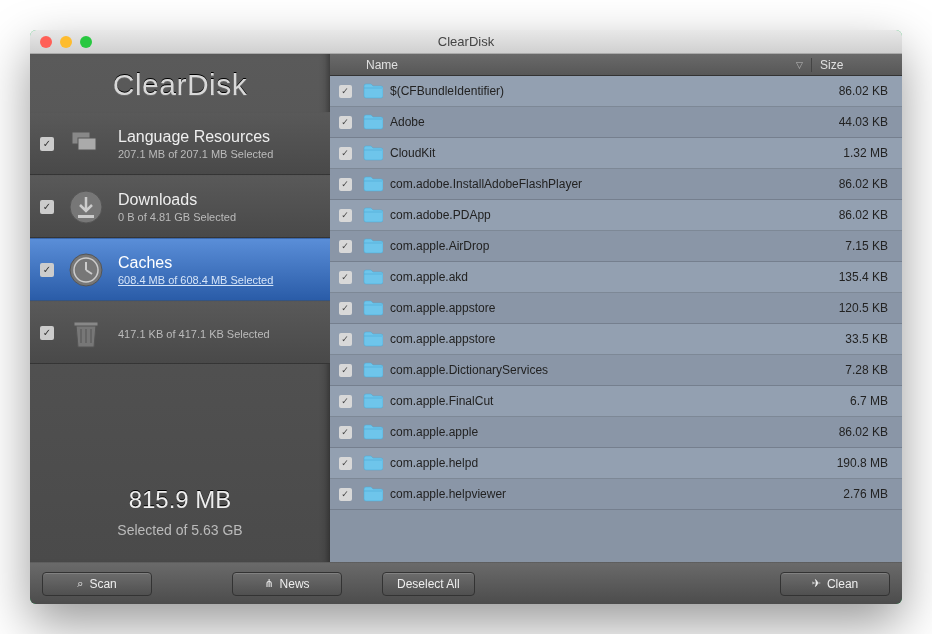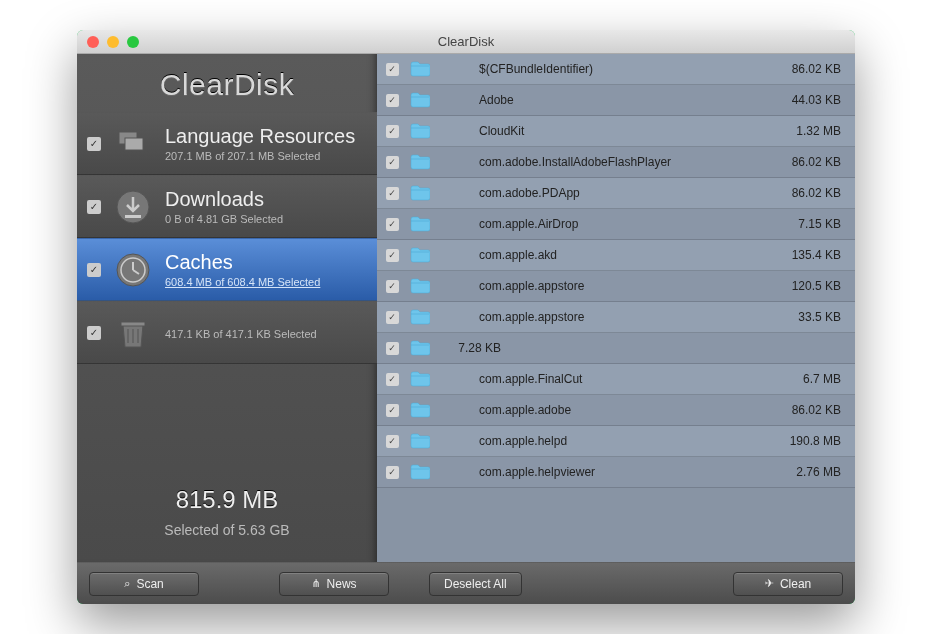--- a/index.html
+++ b/index.html
@@ -1,19 +1,19 @@
 <!DOCTYPE html>
 <html><head>
 <meta charset="utf-8">
 <style>
 * { margin: 0; padding: 0; box-sizing: border-box; font-family: -apple-system, "Helvetica Neue", Arial, sans-serif; }
 body { background: #fff; display: flex; align-items: center; justify-content: center; height: 100vh; }
 
 .window {
-  width: 778px;
+  width: 872px;
   height: 574px;
   background: #22c55e;
   border-radius: 6px;
   box-shadow: 0 20px 50px rgba(0,0,0,0.4);
   overflow: hidden;
   display: flex;
   flex-direction: column;
 }
 
 .titlebar {
@@ -74,21 +74,21 @@
   margin-right: 10px;
   flex-shrink: 0;
 }
 .cat .iconwrap {
   width: 44px; height: 44px;
   display: flex; align-items: center; justify-content: center;
   margin-right: 10px;
   flex-shrink: 0;
 }
 .cat .txt { display: flex; flex-direction: column; }
-.cat .name { font-size: 20px; color: #eee; }
+.cat .name { font-size: 16px; color: #eee; }
 .cat .sub { font-size: 11px; color: #bbb; margin-top: 2px; }
 .cat.selected .name { color: #fff; }
 .cat.selected .sub { color: #d5e4f8; text-decoration: underline; }
 
 .spacer { flex: 1; }
 
 .totals {
   text-align: center;
   padding: 20px 0 24px;
 }
@@ -127,21 +127,21 @@
 .row:nth-child(even) { background: #8a96a7; }
 .row .r-cb {
   width: 30px; display: flex; align-items: center; justify-content: center;
 }
 .row .r-cb .box {
   width: 13px; height: 13px; background: #d8d8d8; border-radius: 2px;
   display: flex; align-items: center; justify-content: center;
   font-size: 9px; color: #444;
 }
 .row .r-icon { width: 26px; display: flex; align-items: center; justify-content: center; }
-.row .r-name { flex: 1; color: #222; padding-left: 4px; white-space: nowrap; overflow: hidden; text-overflow: ellipsis; margin-left: 42px; }
+.row .r-name { flex: 1; color: #222; padding-left: 4px; white-space: nowrap; overflow: hidden; text-overflow: ellipsis; }
 .row .r-size { width: 82px; text-align: right; padding-right: 14px; color: #222; }
 
 .folder-svg { width: 20px; height: 16px; }
 
 .tbody::-webkit-scrollbar { width: 14px; background: #8894a4;}
 .tbody::-webkit-scrollbar-thumb { background: #6a7380; border-radius: 7px; border: 3px solid #8894a4;}
 
 .footer {
   height: 42px;
   background: linear-gradient(#6a6a6a, #4c4c4c);
@@ -244,20 +244,30 @@
           </div>
         </div>
       <div class="spacer"></div>
       <div class="totals">
         <div class="big">815.9 MB</div>
         <div class="sub">Selected of 5.63 GB</div>
       </div>
     </div>
 
     <div class="main">
+      <div class="thead">
+        <div class="th-cb"></div>
+        <div class="th-name">
+          <span>Name</span>
+          <span class="sort">▽</span>
+        </div>
+        <div class="th-size">
+          <span>Size</span>
+        </div>
+      </div>
       <div class="tbody" id="rows">
           <div class="row">
     <div class="r-cb">
               <div class="box">✓</div>
             </div>
     <div class="r-icon">
               <svg class="folder-svg" viewBox="0 0 20 16">
                 <path d="M1 3 q0-2 2-2 h5 l2 2 h8 q2 0 2 2 v8 q0 2 -2 2 h-15 q-2 0 -2-2 z" fill="#6ec5eb" stroke="#4aa8d4" stroke-width="0.5"></path>
                 <path d="M1 5 h18" stroke="#4aa8d4" stroke-width="0.6"></path>
               </svg>
@@ -372,20 +382,21 @@
           <div class="row">
     <div class="r-cb">
               <div class="box">✓</div>
             </div>
     <div class="r-icon">
               <svg class="folder-svg" viewBox="0 0 20 16">
                 <path d="M1 3 q0-2 2-2 h5 l2 2 h8 q2 0 2 2 v8 q0 2 -2 2 h-15 q-2 0 -2-2 z" fill="#6ec5eb" stroke="#4aa8d4" stroke-width="0.5"></path>
                 <path d="M1 5 h18" stroke="#4aa8d4" stroke-width="0.6"></path>
               </svg>
             </div>
+    <div class="r-name">com.apple.DictionaryServices</div>
     <div class="r-size">7.28 KB</div>
           </div>
           <div class="row">
     <div class="r-cb">
               <div class="box">✓</div>
             </div>
     <div class="r-icon">
               <svg class="folder-svg" viewBox="0 0 20 16">
                 <path d="M1 3 q0-2 2-2 h5 l2 2 h8 q2 0 2 2 v8 q0 2 -2 2 h-15 q-2 0 -2-2 z" fill="#6ec5eb" stroke="#4aa8d4" stroke-width="0.5"></path>
                 <path d="M1 5 h18" stroke="#4aa8d4" stroke-width="0.6"></path>
@@ -397,21 +408,21 @@
           <div class="row">
     <div class="r-cb">
               <div class="box">✓</div>
             </div>
     <div class="r-icon">
               <svg class="folder-svg" viewBox="0 0 20 16">
                 <path d="M1 3 q0-2 2-2 h5 l2 2 h8 q2 0 2 2 v8 q0 2 -2 2 h-15 q-2 0 -2-2 z" fill="#6ec5eb" stroke="#4aa8d4" stroke-width="0.5"></path>
                 <path d="M1 5 h18" stroke="#4aa8d4" stroke-width="0.6"></path>
               </svg>
             </div>
-    <div class="r-name">com.apple.adobe</div>
+    <div class="r-name">com.apple.apple</div>
     <div class="r-size">86.02 KB</div>
           </div>
           <div class="row">
     <div class="r-cb">
               <div class="box">✓</div>
             </div>
     <div class="r-icon">
               <svg class="folder-svg" viewBox="0 0 20 16">
                 <path d="M1 3 q0-2 2-2 h5 l2 2 h8 q2 0 2 2 v8 q0 2 -2 2 h-15 q-2 0 -2-2 z" fill="#6ec5eb" stroke="#4aa8d4" stroke-width="0.5"></path>
                 <path d="M1 5 h18" stroke="#4aa8d4" stroke-width="0.6"></path>

